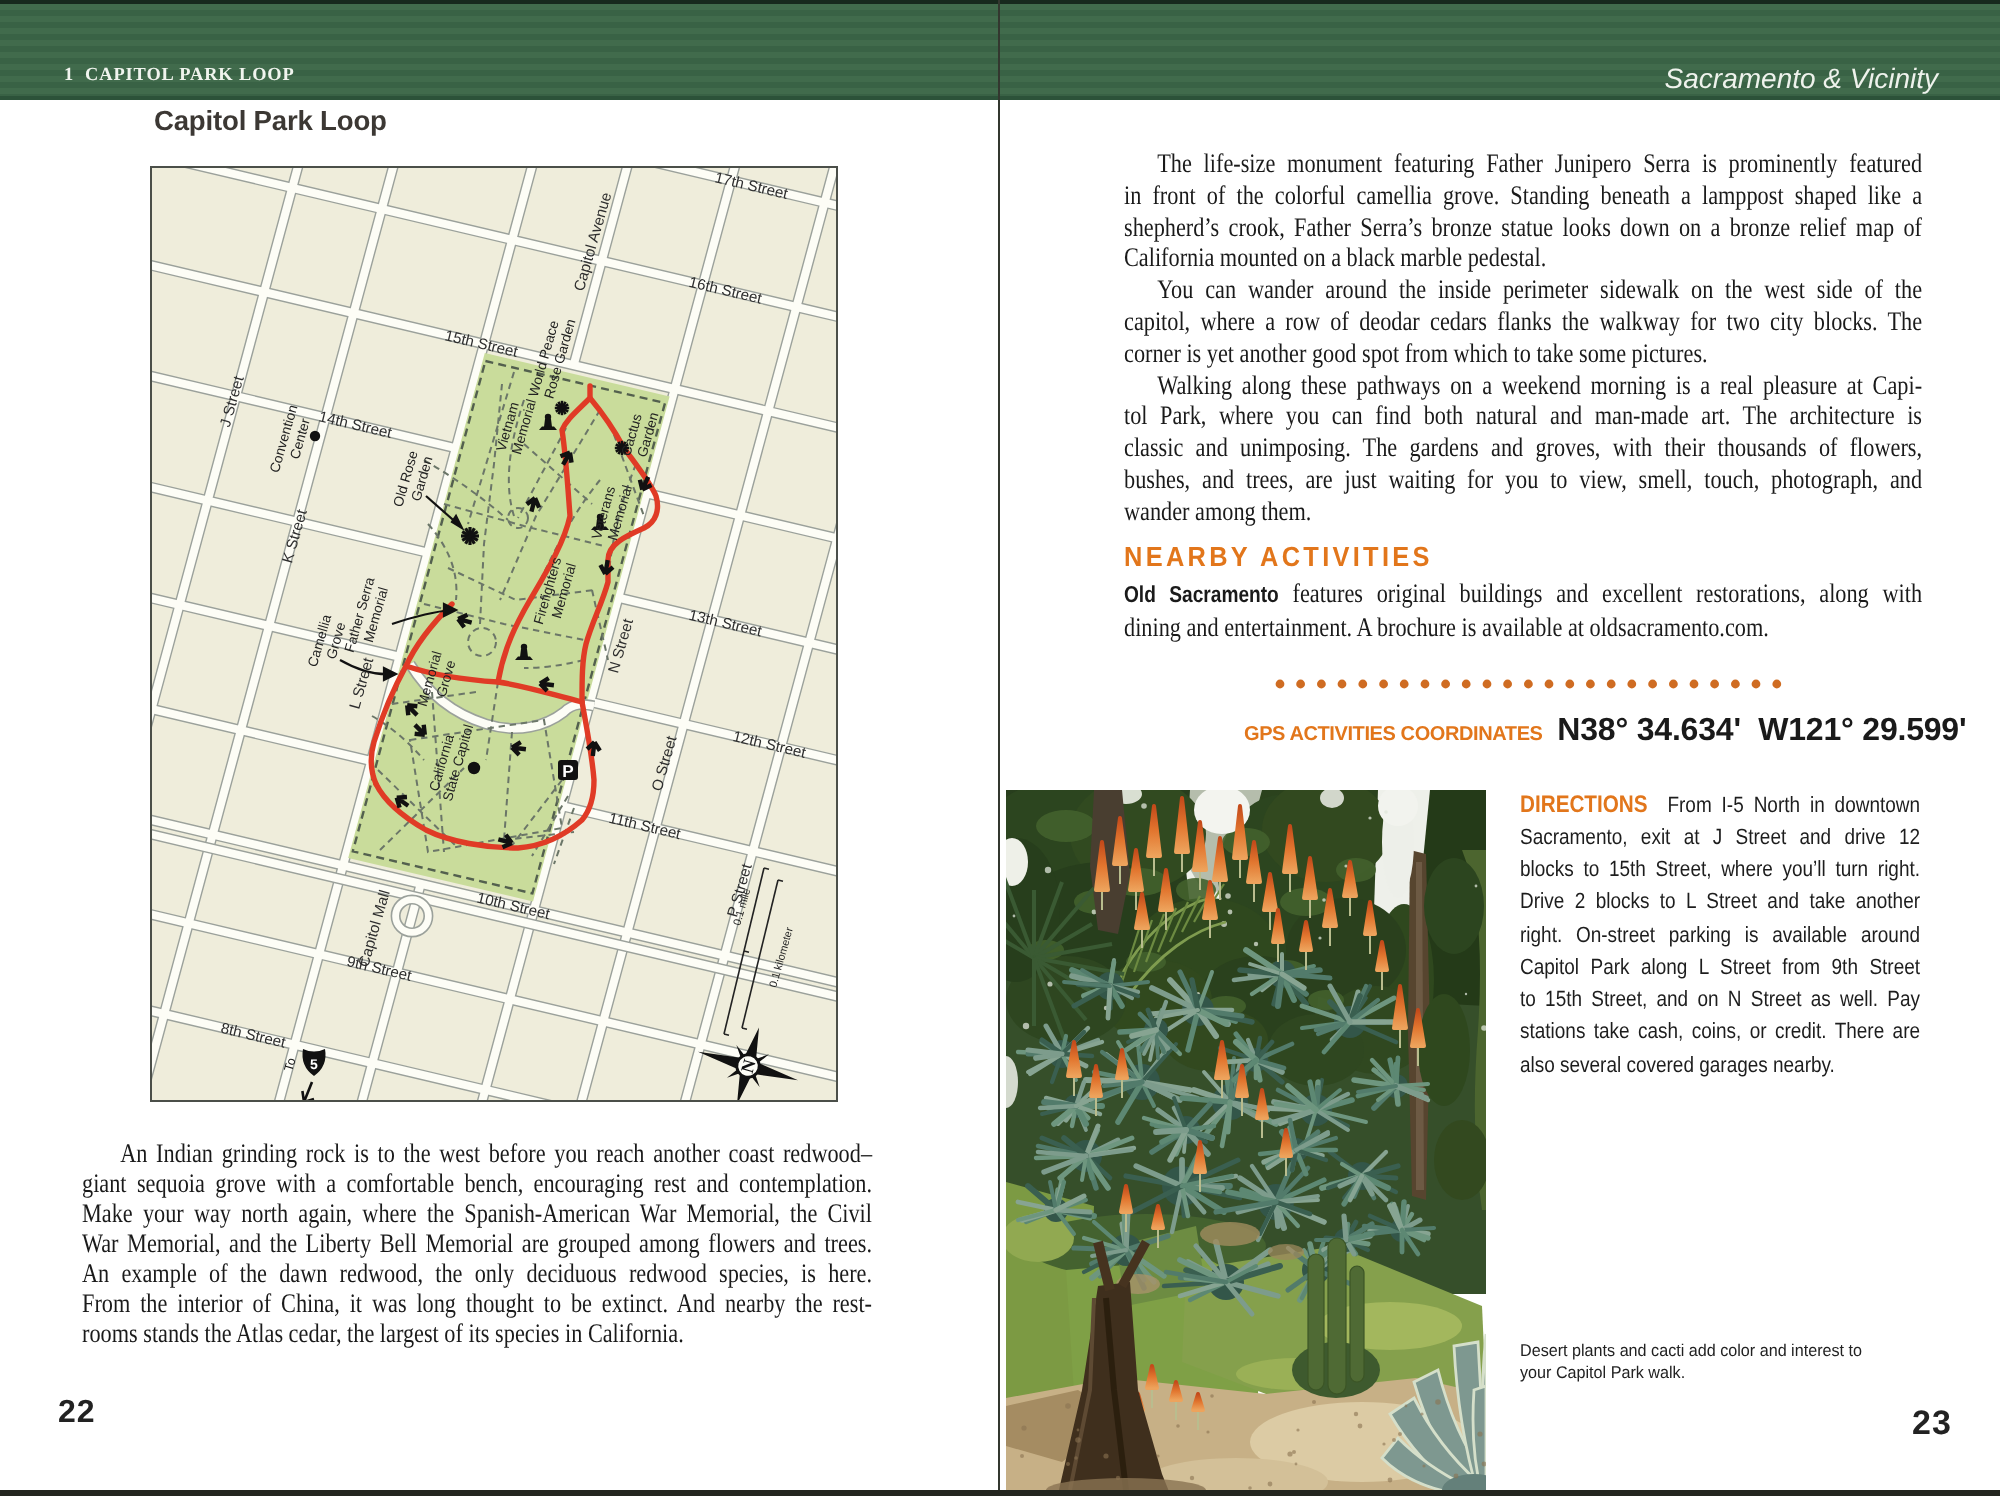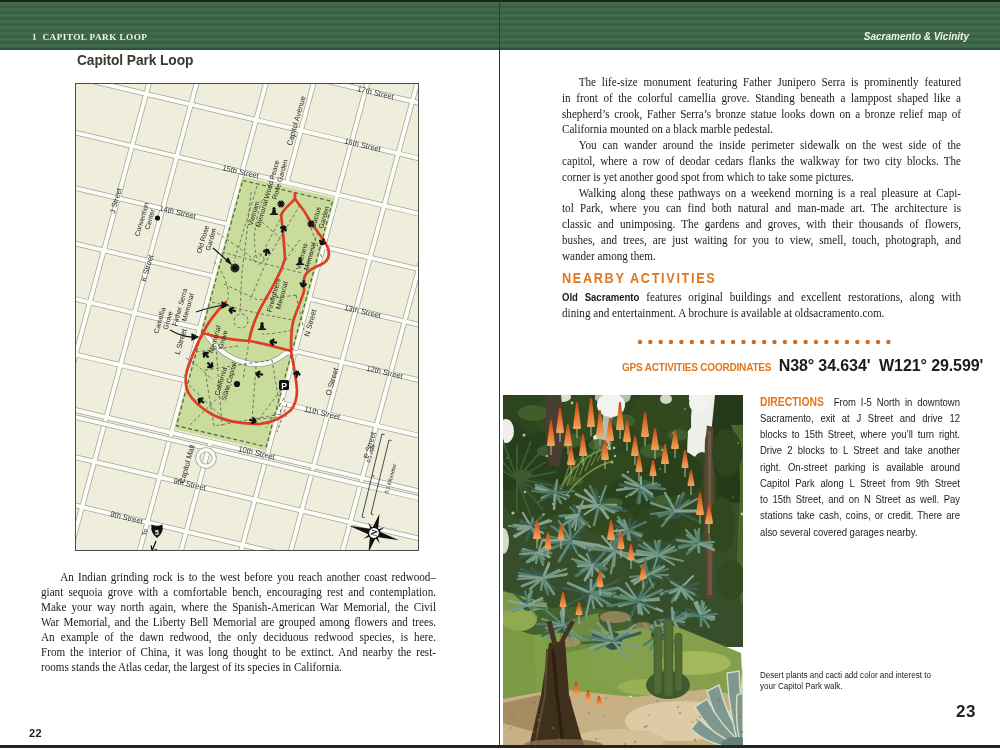--- a/index.html
+++ b/index.html
@@ -5,22 +5,22 @@
 font-family:"Liberation Sans",sans-serif;-webkit-font-smoothing:antialiased}
 .serif{font-family:"Liberation Serif",serif}
 .bsans{font-family:"Liberation Sans",sans-serif;font-weight:bold}
 .orange{color:#e2761b}
 </style></head><body>
 <div style="position:absolute;left:0;top:0;width:1000px;height:50px;
 background:repeating-linear-gradient(180deg,#416b4c 0px,#416b4c 3px,#396245 3px,#396245 6px);
 border-top:2px solid #17291d;border-bottom:2px solid #2c5239"></div>
 <div style="position:absolute;left:32px;top:31.5px;font-family:'Liberation Serif',serif;
 font-weight:bold;font-size:9.2px;letter-spacing:0.45px;color:#f0f4ee">1&nbsp;&nbsp;CAPITOL PARK LOOP</div>
-<div style="position:absolute;right:31px;top:31px;font-style:italic;font-weight:bold;
-font-size:10px;color:#eef2ec">Sacramento &amp; Vicinity</div>
+<div style="position:absolute;right:31px;top:31px;font-style:italic;font-weight:normal;
+font-size:14px;color:#eef2ec">Sacramento &amp; Vicinity</div>
 <div style="position:absolute;left:499px;top:0;width:1.2px;height:747px;background:#33372f;z-index:6"></div>
 <div style="position:absolute;left:0;top:744.8px;width:1000px;height:2.8px;background:#23261f;z-index:6"></div>
 <div style="position:absolute;left:77px;top:53px;font-weight:bold;font-size:13.8px;color:#3c3834;letter-spacing:-0.1px">Capitol Park Loop</div>
 <div style="position:absolute;left:75px;top:83px;width:344px;height:468px;border:1.4px solid #4b4f49"></div>
 <svg style="position:absolute;left:76px;top:84px" width="342" height="466" viewBox="76 84 342 466">
     <rect x="76" y="84" width="342" height="466" fill="#efeddb"></rect>
     <g stroke="#9ba19b" stroke-width="5.4" fill="none">
       <line x1="-235.9" y1="-51.9" x2="776.2" y2="187.3"></line>
       <line x1="-250.0" y1="0.3" x2="762.2" y2="239.5"></line>
       <line x1="-264.1" y1="52.4" x2="748.1" y2="291.6"></line>
@@ -258,21 +258,21 @@
   </svg>
 <div style="position:absolute;left:41px;top:568.5px;width:475px;transform:scaleX(0.8316);transform-origin:0 0;">
     <div class="serif" style="font-size:13.4px;line-height:15.12px;color:#1a1a1a;text-align:justify;text-align-last:justify;padding-left:23px;white-space:nowrap;">An Indian grinding rock is to the west before you reach another coast redwood–</div>
     <div class="serif" style="font-size:13.4px;line-height:15.12px;color:#1a1a1a;text-align:justify;text-align-last:justify;padding-left:0px;white-space:nowrap;">giant sequoia grove with a comfortable bench, encouraging rest and contemplation.</div>
     <div class="serif" style="font-size:13.4px;line-height:15.12px;color:#1a1a1a;text-align:justify;text-align-last:justify;padding-left:0px;white-space:nowrap;">Make your way north again, where the Spanish-American War Memorial, the Civil</div>
     <div class="serif" style="font-size:13.4px;line-height:15.12px;color:#1a1a1a;text-align:justify;text-align-last:justify;padding-left:0px;white-space:nowrap;">War Memorial, and the Liberty Bell Memorial are grouped among flowers and trees.</div>
     <div class="serif" style="font-size:13.4px;line-height:15.12px;color:#1a1a1a;text-align:justify;text-align-last:justify;padding-left:0px;white-space:nowrap;">An example of the dawn redwood, the only deciduous redwood species, is here.</div>
     <div class="serif" style="font-size:13.4px;line-height:15.12px;color:#1a1a1a;text-align:justify;text-align-last:justify;padding-left:0px;white-space:nowrap;">From the interior of China, it was long thought to be extinct. And nearby the rest-</div>
     <div class="serif" style="font-size:13.4px;line-height:15.12px;color:#1a1a1a;text-align:left;padding-left:0px;white-space:nowrap;">rooms stands the Atlas cedar, the largest of its species in California.</div>
   </div>
-<div class="bsans" style="position:absolute;left:29px;top:727px;font-size:11px;letter-spacing:0.5px;color:#222">22</div>
+<div class="bsans" style="position:absolute;left:29px;top:698px;font-size:16px;letter-spacing:0.5px;color:#222">22</div>
 <div style="position:absolute;left:562px;top:74px;width:480px;transform:scaleX(0.8313);transform-origin:0 0;">
     <div class="serif" style="font-size:13.4px;line-height:15.8px;color:#1a1a1a;text-align:justify;text-align-last:justify;padding-left:20px;white-space:nowrap;">The life-size monument featuring Father Junipero Serra is prominently featured</div>
     <div class="serif" style="font-size:13.4px;line-height:15.8px;color:#1a1a1a;text-align:justify;text-align-last:justify;padding-left:0px;white-space:nowrap;">in front of the colorful camellia grove. Standing beneath a lamppost shaped like a</div>
     <div class="serif" style="font-size:13.4px;line-height:15.8px;color:#1a1a1a;text-align:justify;text-align-last:justify;padding-left:0px;white-space:nowrap;">shepherd’s crook, Father Serra’s bronze statue looks down on a bronze relief map of</div>
     <div class="serif" style="font-size:13.4px;line-height:15.8px;color:#1a1a1a;text-align:left;padding-left:0px;white-space:nowrap;">California mounted on a black marble pedestal.</div>
     <div class="serif" style="font-size:13.4px;line-height:15.8px;color:#1a1a1a;text-align:justify;text-align-last:justify;padding-left:20px;white-space:nowrap;">You can wander around the inside perimeter sidewalk on the west side of the</div>
     <div class="serif" style="font-size:13.4px;line-height:15.8px;color:#1a1a1a;text-align:justify;text-align-last:justify;padding-left:0px;white-space:nowrap;">capitol, where a row of deodar cedars flanks the walkway for two city blocks. The</div>
     <div class="serif" style="font-size:13.4px;line-height:15.8px;color:#1a1a1a;text-align:left;padding-left:0px;white-space:nowrap;">corner is yet another good spot from which to take some pictures.</div>
     <div class="serif" style="font-size:13.4px;line-height:15.8px;color:#1a1a1a;text-align:justify;text-align-last:justify;padding-left:20px;white-space:nowrap;">Walking along these pathways on a weekend morning is a real pleasure at Capi-</div>
     <div class="serif" style="font-size:13.4px;line-height:15.8px;color:#1a1a1a;text-align:justify;text-align-last:justify;padding-left:0px;white-space:nowrap;">tol Park, where you can find both natural and man-made art. The architecture is</div>

